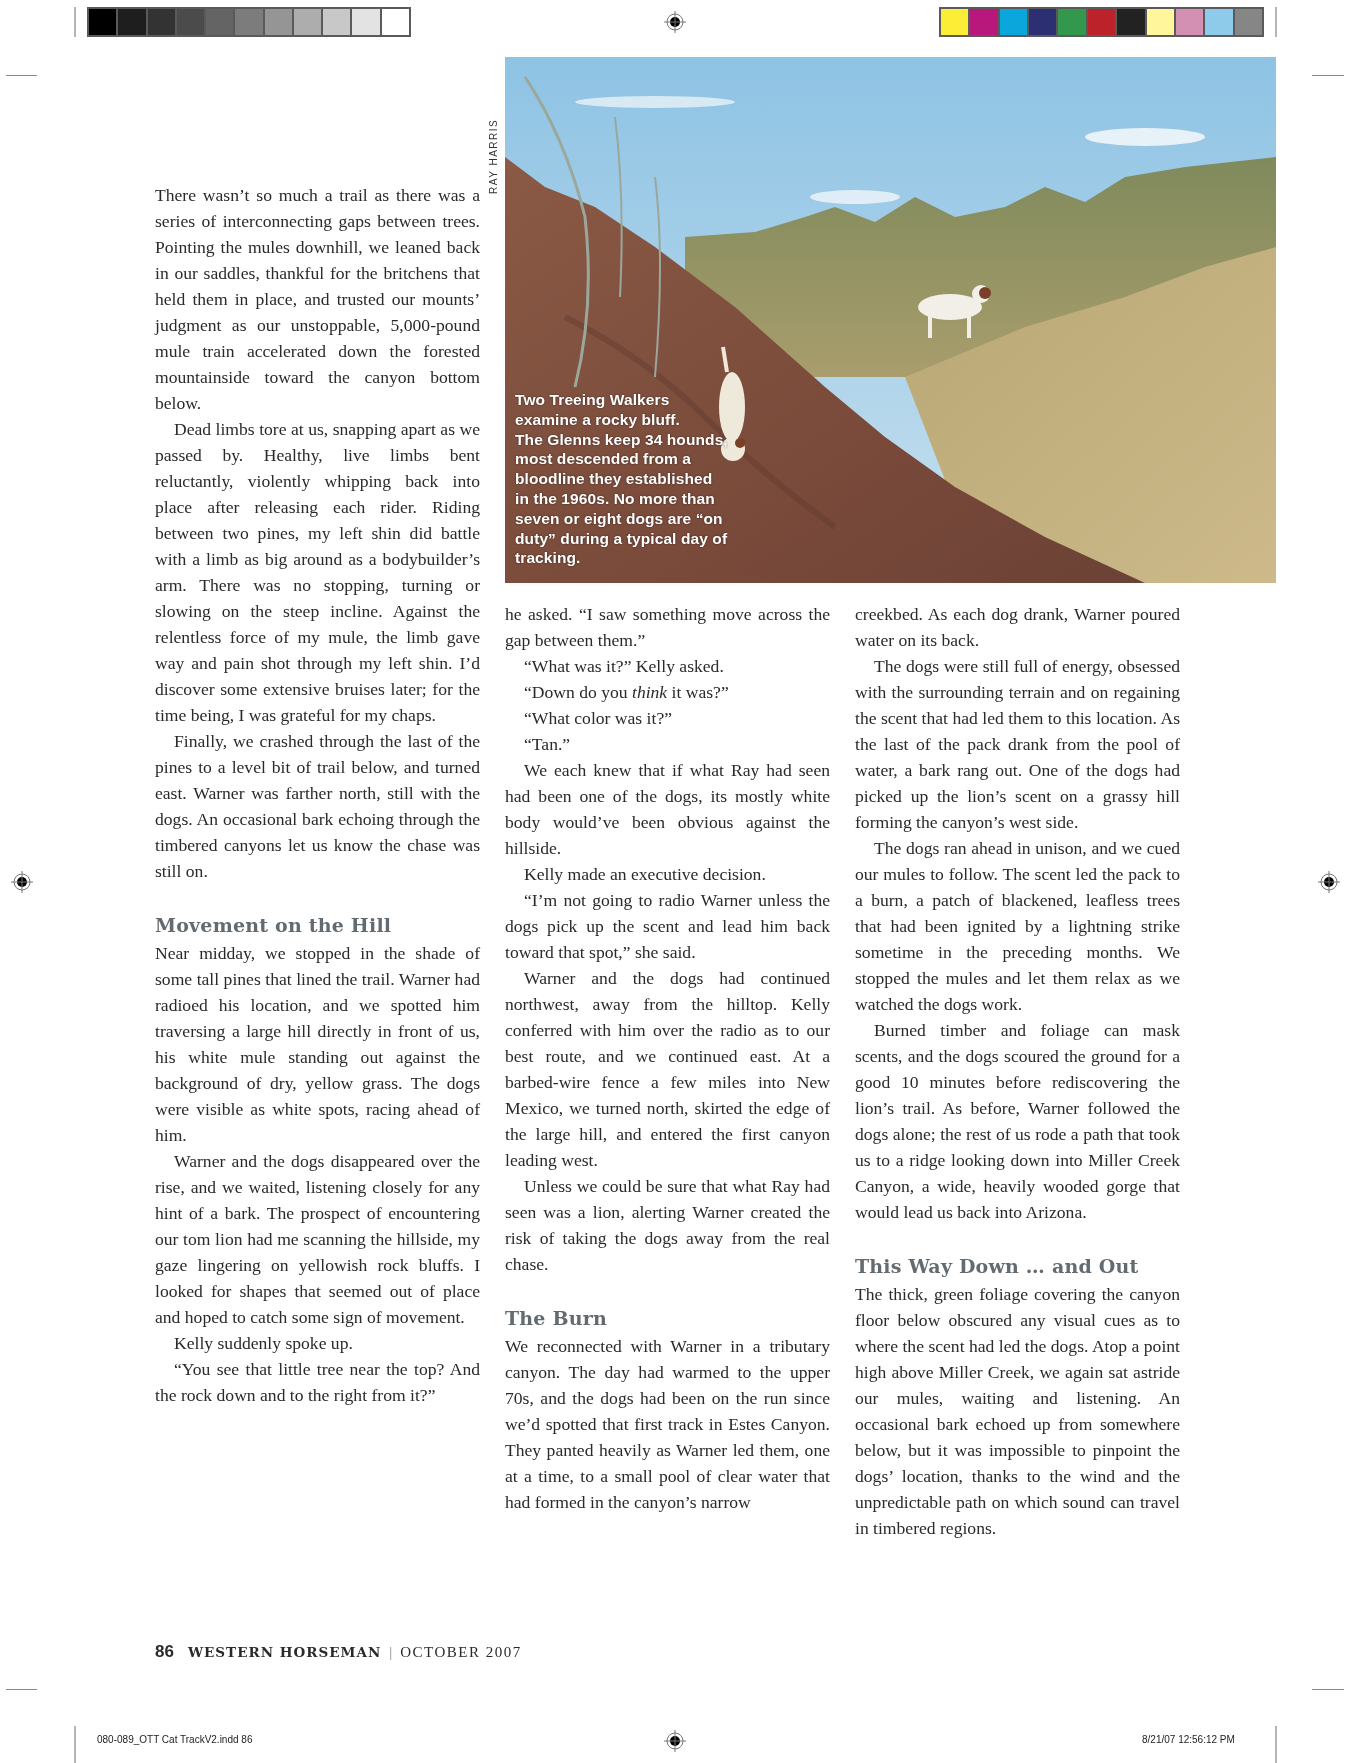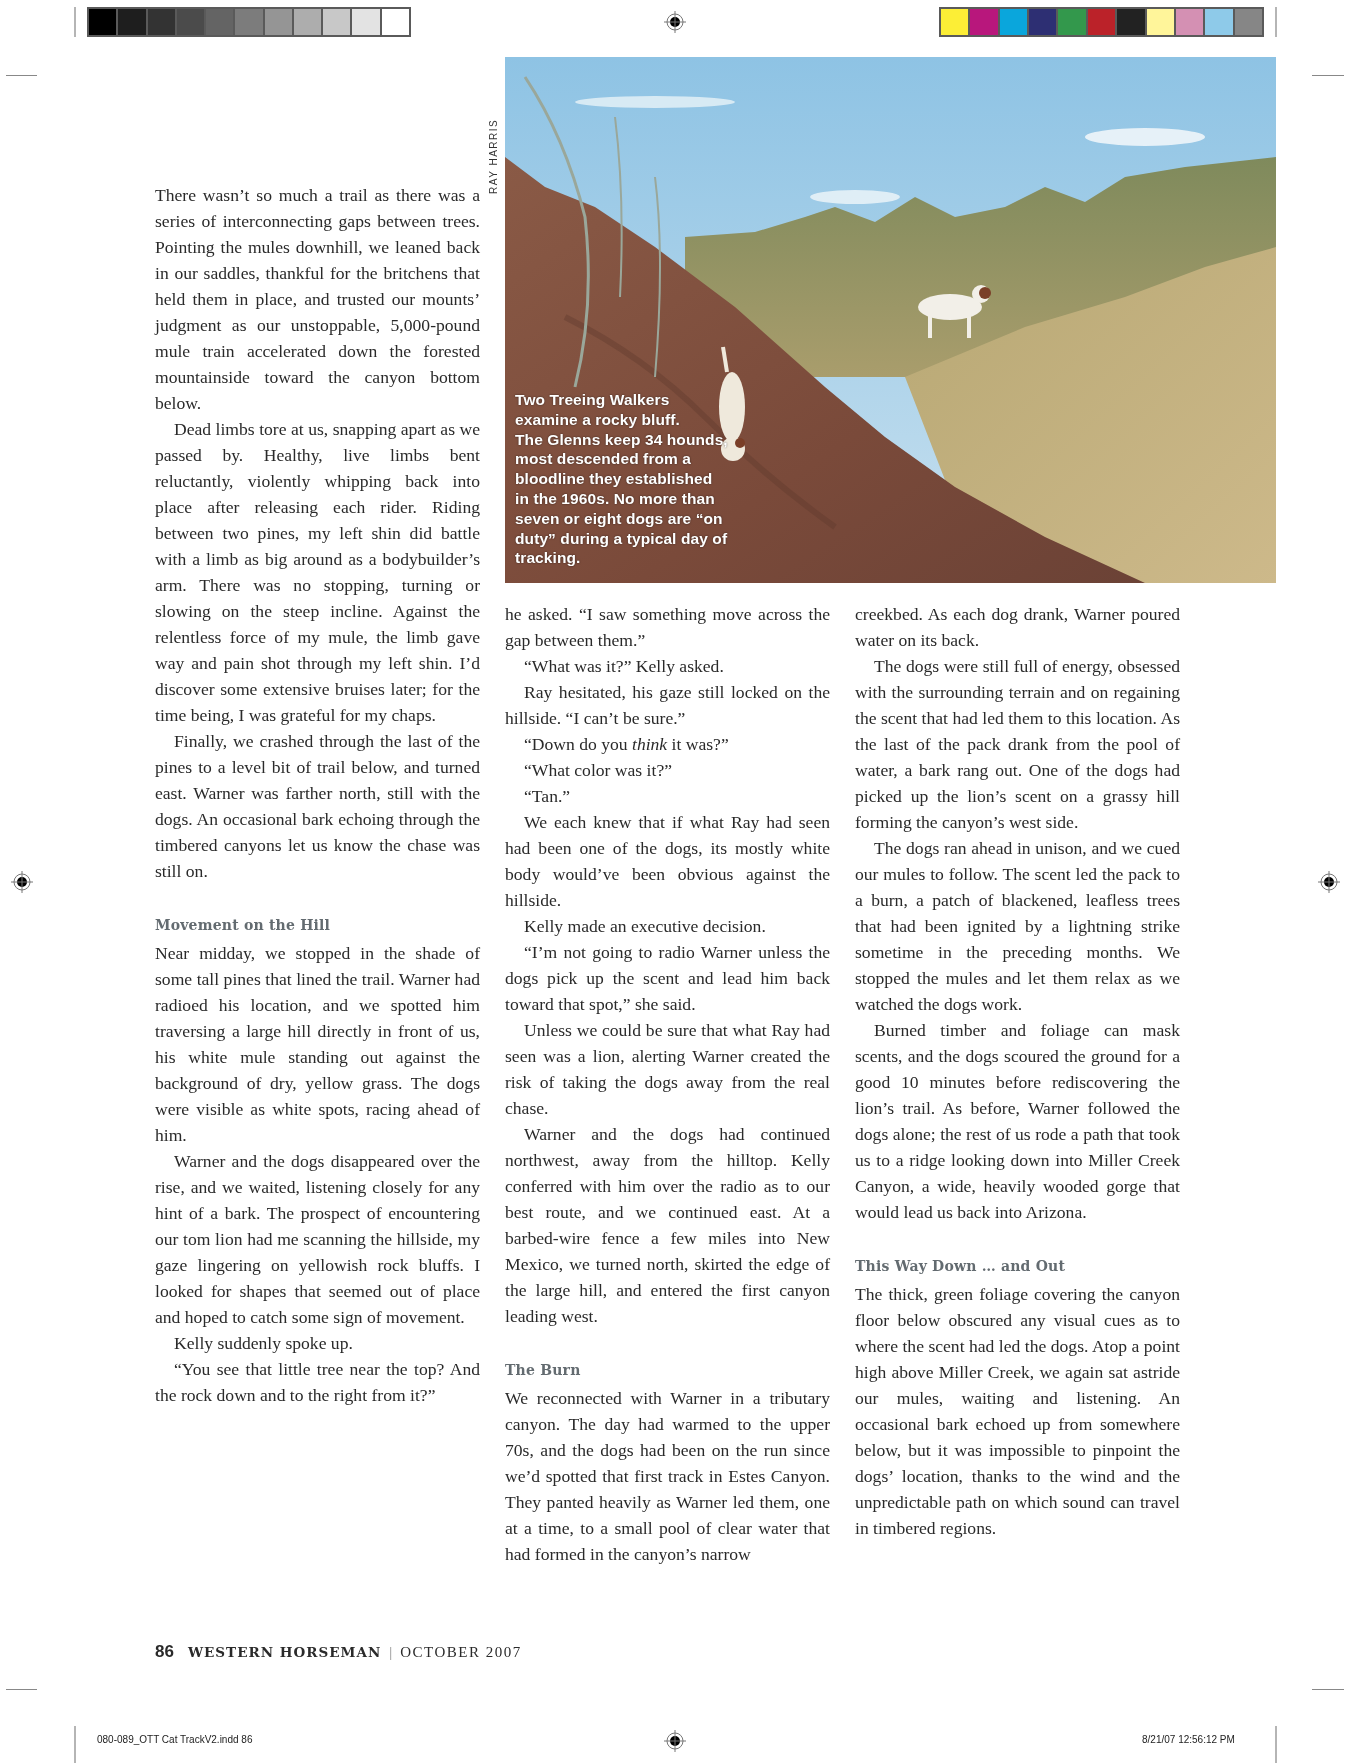--- a/index.html
+++ b/index.html
@@ -30,21 +30,21 @@
   .caption { position: absolute; left: 515px; top: 390px; width: 240px;
              font-family: "Liberation Sans", "DejaVu Sans", sans-serif; font-weight: bold;
              font-size: 15.5px; line-height: 19.8px; color: #ffffff;
              text-shadow: 0 0 2px rgba(0,0,0,0.6); letter-spacing: 0.1px; }
 
   
   .col { position: absolute; width: 325px; font-size: 17.6px; line-height: 26px; text-align: justify;
          hyphens: manual; }
   .col p { margin: 0; text-indent: 0; }
   .col p.ind { text-indent: 19px; }
-  .col h2 { margin: 0; font-family: "DejaVu Serif", serif; font-weight: bold; font-size: 14px;
+  .col h2 { margin: 0; font-family: "DejaVu Serif", serif; font-weight: bold; font-size: 19px;
             line-height: 30px; color: #636b70; letter-spacing: 0.2px; text-align: left; }
   .col .gap { height: 26px; }
   .col em { font-style: italic; }
 
   .col-left { left: 155px; top: 182px; }
   .col-mid  { left: 505px; top: 601px; }
   .col-right{ left: 855px; top: 601px; }
 
   
   .folio { position: absolute; left: 155px; top: 1642px; font-size: 15px; color: #2a2a2a; white-space: nowrap; }
@@ -200,29 +200,28 @@
   <h2>Movement on the Hill</h2>
   <p>Near midday, we stopped in the shade of some tall pines that lined the trail. Warner had radioed his location, and we spotted him traversing a large hill directly in front of us, his white mule standing out against the background of dry, yellow grass. The dogs were visible as white spots, racing ahead of him.</p>
   <p class="ind">Warner and the dogs disappeared over the rise, and we waited, listening closely for any hint of a bark. The prospect of encountering our tom lion had me scan­ning the hillside, my gaze lingering on yellowish rock bluffs. I looked for shapes that seemed out of place and hoped to catch some sign of movement.</p>
   <p class="ind">Kelly suddenly spoke up.</p>
   <p class="ind">“You see that little tree near the top? And the rock down and to the right from it?”</p>
 </div>
 
 <div class="col col-mid">
   <p>he asked. “I saw something move across the gap between them.”</p>
   <p class="ind">“What was it?” Kelly asked.</p>
-  <p class="ind">Ray hesitated, his gaze still locked on the hillside. “I can’t be sure.”</p>
   <p class="ind"><span>“Down do you </span><em>think</em><span> it was?”</span></p>
   <p class="ind">“What color was it?”</p>
   <p class="ind">“Tan.”</p>
   <p class="ind">We each knew that if what Ray had seen had been one of the dogs, its mostly white body would’ve been obvious against the hillside.</p>
   <p class="ind">Kelly made an executive decision.</p>
   <p class="ind">“I’m not going to radio Warner unless the dogs pick up the scent and lead him back toward that spot,” she said.</p>
+  <p class="ind">Warner and the dogs had continued northwest, away from the hilltop. Kelly conferred with him over the radio as to our best route, and we continued east. At a barbed-wire fence a few miles into New Mexico, we turned north, skirted the edge of the large hill, and entered the first canyon leading west.</p>
   <p class="ind">Unless we could be sure that what Ray had seen was a lion, alerting Warner cre­ated the risk of taking the dogs away from the real chase.</p>
-  <p class="ind">Warner and the dogs had continued northwest, away from the hilltop. Kelly conferred with him over the radio as to our best route, and we continued east. At a barbed-wire fence a few miles into New Mexico, we turned north, skirted the edge of the large hill, and entered the first canyon leading west.</p>
   <div class="gap"></div>
   <h2>The Burn</h2>
   <p>We reconnected with Warner in a tributary canyon. The day had warmed to the upper 70s, and the dogs had been on the run since we’d spotted that first track in Estes Canyon. They panted heavily as Warner led them, one at a time, to a small pool of clear water that had formed in the canyon’s narrow</p>
 </div>
 
 <div class="col col-right">
   <p>creekbed. As each dog drank, Warner poured water on its back.</p>
   <p class="ind">The dogs were still full of energy, obsessed with the surrounding terrain and on regaining the scent that had led them to this location. As the last of the pack drank from the pool of water, a bark rang out. One of the dogs had picked up the lion’s scent on a grassy hill forming the canyon’s west side.</p>
   <p class="ind">The dogs ran ahead in unison, and we cued our mules to follow. The scent led the pack to a burn, a patch of blackened, leafless trees that had been ignited by a lightning strike sometime in the preceding months. We stopped the mules and let them relax as we watched the dogs work.</p>
   <p class="ind">Burned timber and foliage can mask scents, and the dogs scoured the ground for a good 10 minutes before rediscovering the lion’s trail. As before, Warner followed the dogs alone; the rest of us rode a path that took us to a ridge looking down into Miller Creek Canyon, a wide, heavily wooded gorge that would lead us back into Arizona.</p>

